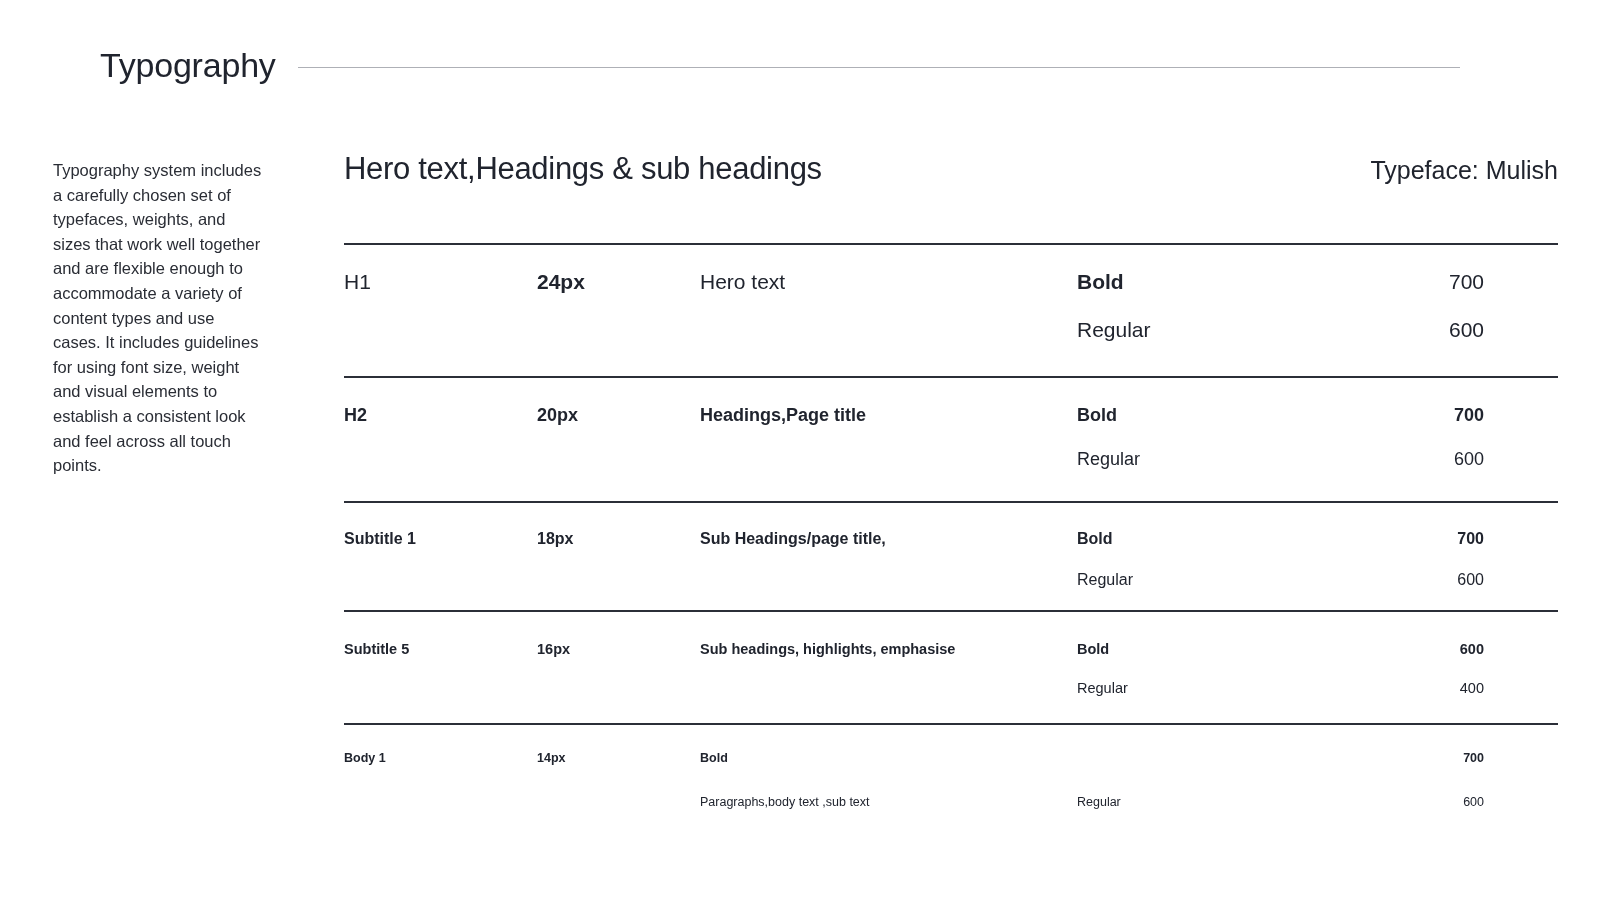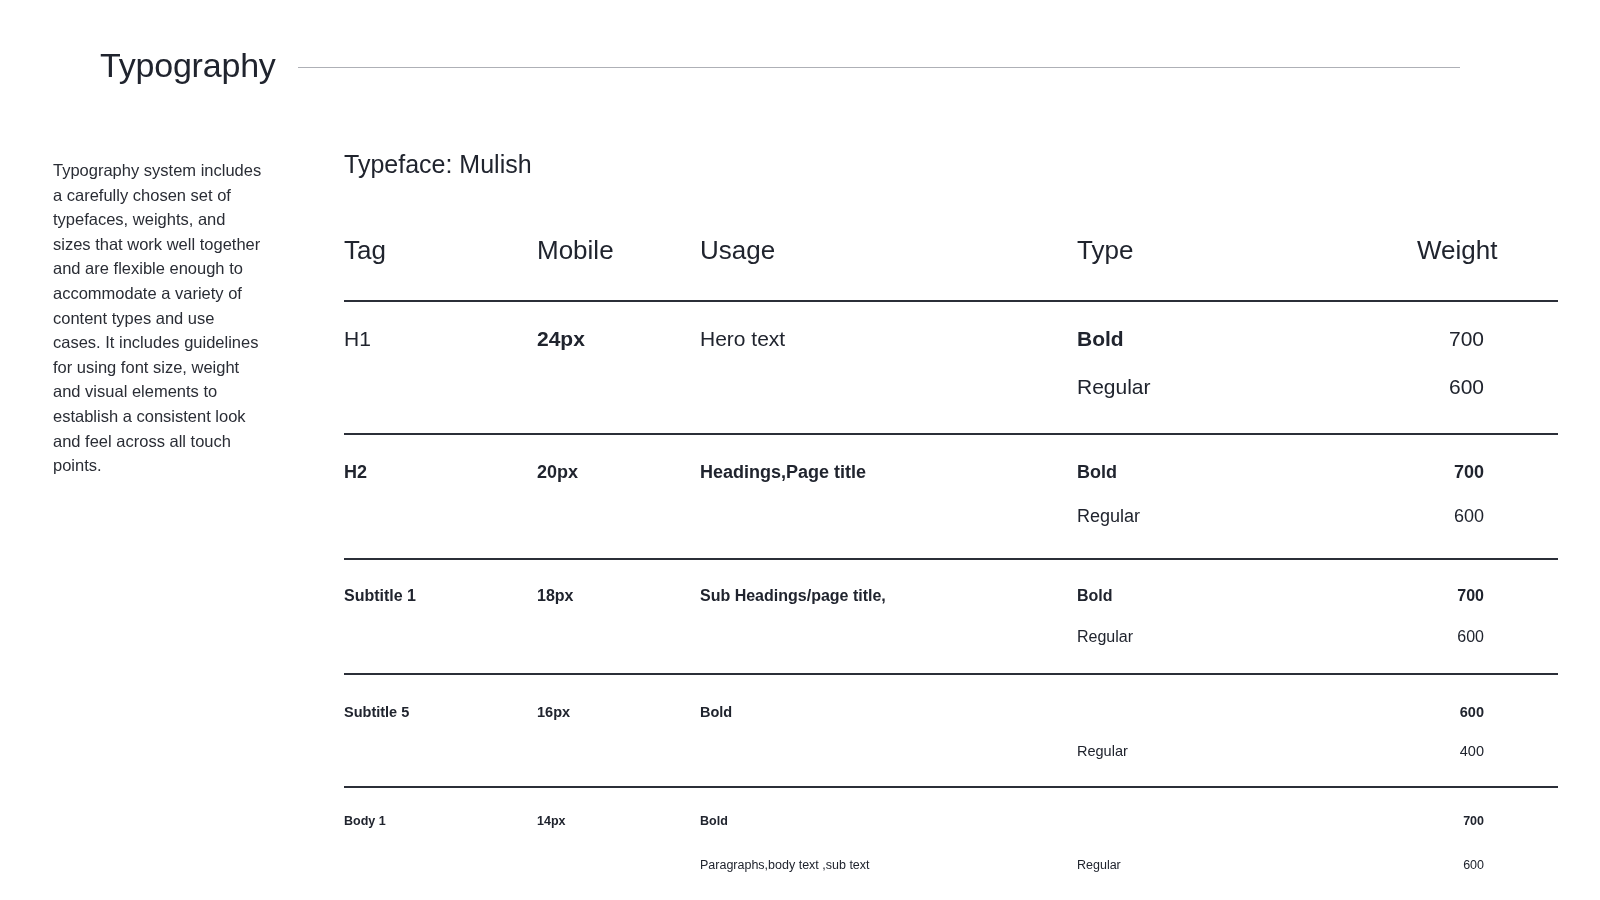--- a/index.html
+++ b/index.html
@@ -132,51 +132,45 @@
   .r-b1 .cell { font-size: 12.5px; line-height: 1.25; }
 
   .r-h1 .subline + .subline { margin-top: 22px; }
   .r-h2 .subline + .subline { margin-top: 22px; }
   .r-s1 .subline + .subline { margin-top: 21px; }
   .r-s2 .subline + .subline { margin-top: 21px; }
   .r-b1 .subline + .subline { margin-top: 28px; }
 
   .r-h1 .rowbody { padding-bottom: 32px; }
   .r-h2 .rowbody { padding-top: 26px; padding-bottom: 30px; }
-  .r-s1 .rowbody { padding-top: 26px; padding-bottom: 26px; }
+  .r-s1 .rowbody { padding-top: 26px; padding-bottom: 20px; }
   .r-s2 .rowbody { padding-top: 28px; padding-bottom: 26px; }
   .r-b1 .rowbody { padding-top: 26px; padding-bottom: 26px; }
 </style>
 </head>
 <body>
 
 <div id="page">
 
   <div class="page-header">
     <div class="page-title">Typography</div>
     <div class="header-rule"></div>
   </div>
 
   <div class="side-desc">Typography system includes a carefully chosen set of typefaces, weights, and sizes that work well together and are flexible enough to accommodate a variety of content types and use cases. It includes guidelines for using font size, weight and visual elements to establish a consistent look and feel across all touch points.</div>
 
   <div class="main">
 
     <div class="main-head">
+      <div class="section-title">Hero text,Headings &amp; sub headings</div>
       <div class="typeface">Typeface: Mulish</div>
     </div>
 
     <div class="tbl">
 
-      <div class="trow thead">
-        <div class="c-tag">Tag</div>
-        <div class="c-mobile">Mobile</div>
-        <div class="c-usage">Usage</div>
-        <div class="c-type">Type</div>
-        <div class="c-weight">Weight</div>
-      </div>
 
       <div class="divider"></div>
 
       <div class="r-h1">
         <div class="rowbody">
           <div class="subline">
             <div class="cell c-tag reg">H1</div>
             <div class="cell c-mobile bold">24px</div>
             <div class="cell c-usage reg">Hero text</div>
             <div class="cell c-type bold">Bold</div>
@@ -231,20 +225,21 @@
           </div>
         </div>
         <div class="divider"></div>
       </div>
 
       <div class="r-s2">
         <div class="rowbody">
           <div class="subline">
             <div class="cell c-tag bold">Subtitle 5</div>
             <div class="cell c-mobile bold">16px</div>
+            <div class="cell c-usage bold">Sub headings, highlights, emphasise</div>
             <div class="cell c-type bold">Bold</div>
             <div class="cell c-weight bold">600</div>
           </div>
           <div class="subline">
             <div class="cell c-tag"></div>
             <div class="cell c-mobile"></div>
             <div class="cell c-usage reg"></div>
             <div class="cell c-type reg">Regular</div>
             <div class="cell c-weight reg">400</div>
           </div>

